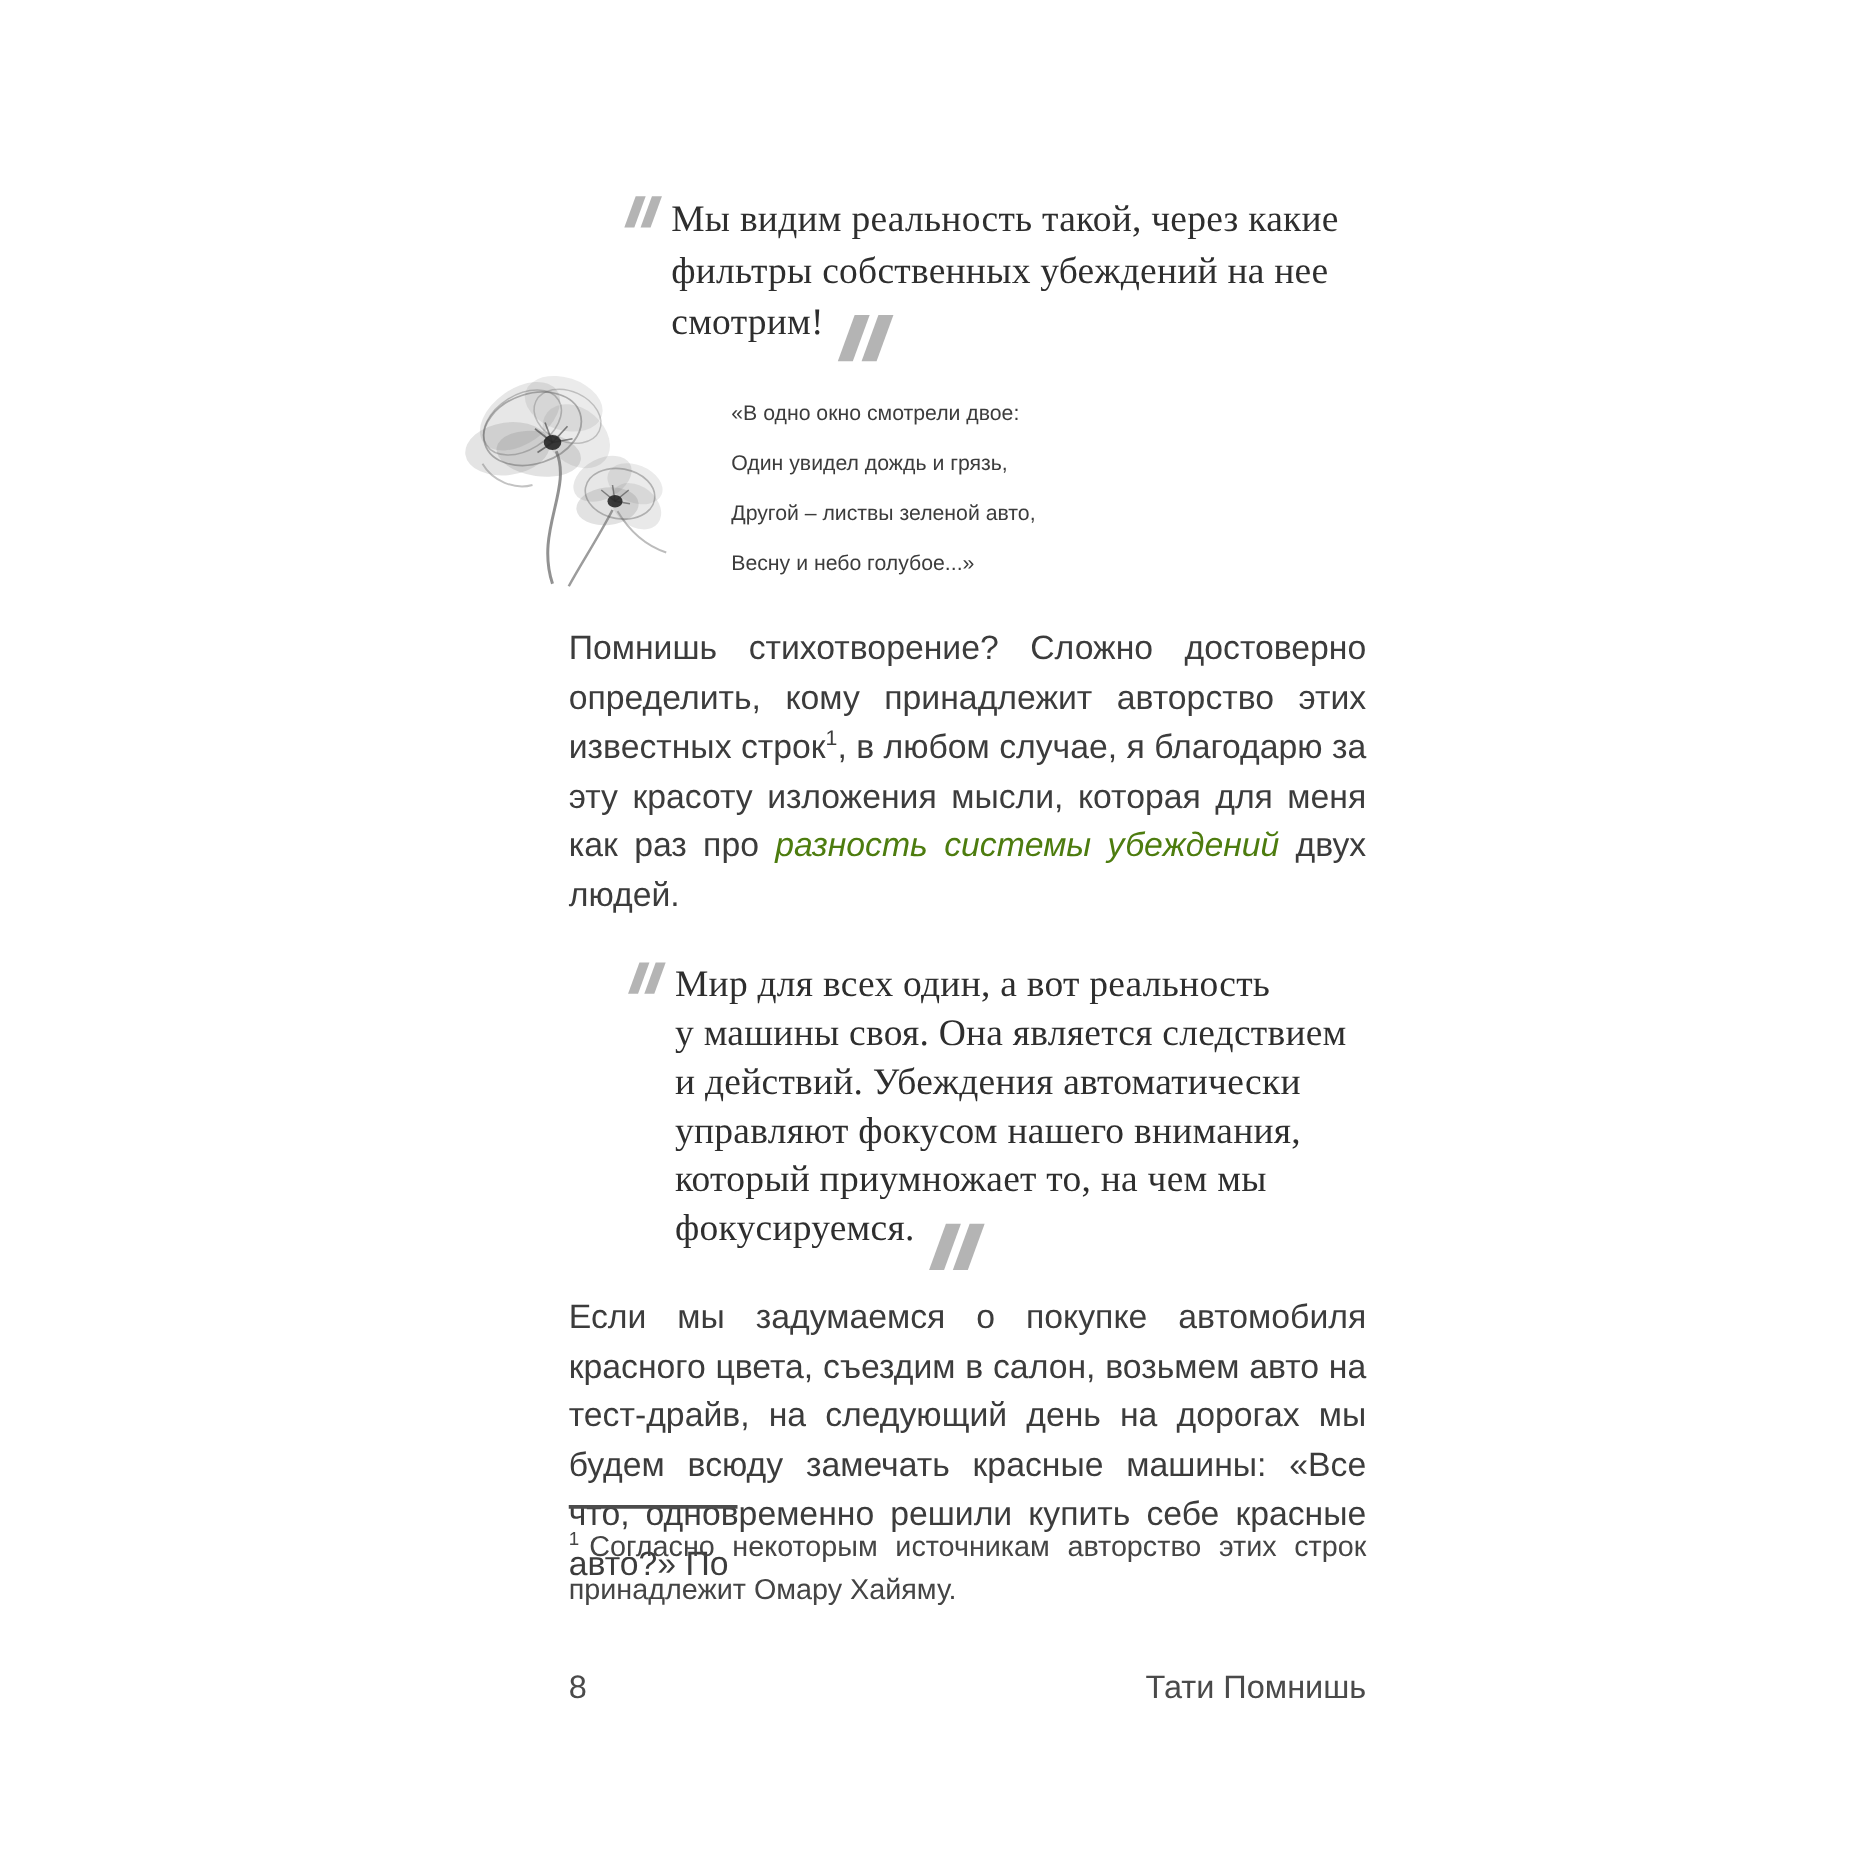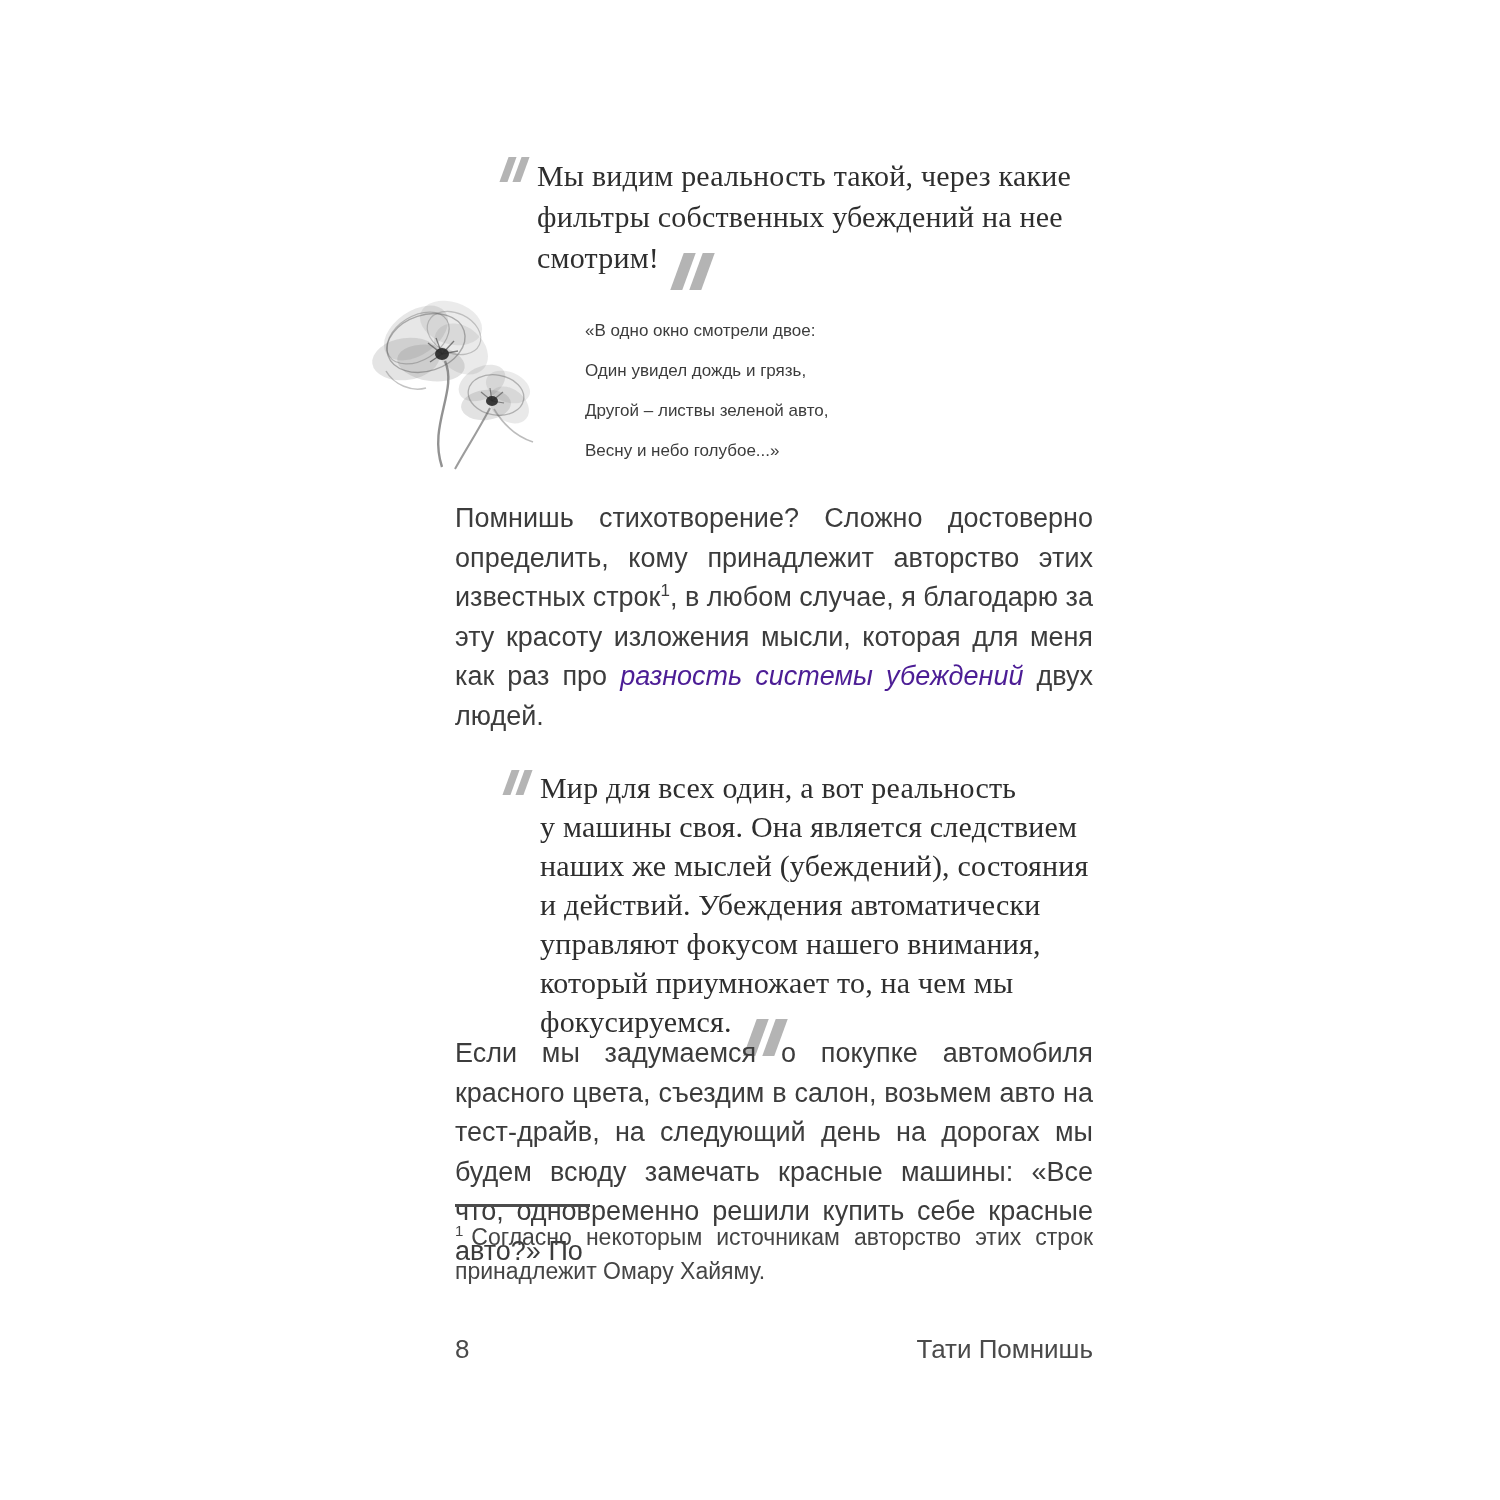--- a/index.html
+++ b/index.html
@@ -53,21 +53,21 @@
     width: 638px;
     margin: 0;
     font-size: 27px;
     line-height: 39.5px;
     color: #3c3c3c;
     text-align: justify;
   }
   .para1 { top: 499px; }
   .para2 { top: 1034px; }
   sup.fn-ref { font-size: 17px; line-height: 0; }
-  .emph { font-style: italic; color: #4c1d95; }
+  .emph { font-style: italic; color: #4d7c0f; }
 
   
   .footnote { position: absolute; left: 455px; top: 1204px; width: 638px; }
   .footnote-rule { width: 135px; height: 3px; background: #4c4c4c; }
   .footnote-text {
     margin: 13px 0 0 0;
     font-size: 23px;
     line-height: 34px;
     color: #454545;
     text-align: justify;
@@ -147,21 +147,20 @@
     <div>Другой – листвы зеленой авто,</div>
     <div>Весну и небо голубое...»</div>
   </section>
 
   <p class="body para1"><span>Помнишь стихотворение? Сложно достоверно определить, кому принадлежит авторство этих известных строк</span><sup class="fn-ref">1</sup><span>, в любом случае, я благодарю за эту красоту изложения мысли, которая для меня как раз про </span><em class="emph">разность системы убеждений</em><span> двух людей.</span></p>
 
   <section class="quote quote-2">
     <span class="qmark qmark-open"><i></i><i></i></span>
     <div>Мир для всех один, а вот реальность</div>
     <div>у машины своя. Она является следствием</div>
-    <div>наших же мыслей (убеждений), состояния</div>
     <div>и действий. Убеждения автоматически</div>
     <div>управляют фокусом нашего внимания,</div>
     <div>который приумножает то, на чем мы</div>
     <div><span>фокусируемся.</span><span class="qmark qmark-close"><i></i><i></i></span></div>
   </section>
 
   <p class="body para2">Если мы задумаемся о покупке автомобиля красного цвета, съездим в салон, возьмем авто на тест-драйв, на следующий день на дорогах мы будем всюду замечать красные машины: «Все что, одновременно решили купить себе красные авто?» По</p>
 
   <div class="footnote">
     <div class="footnote-rule"></div>

